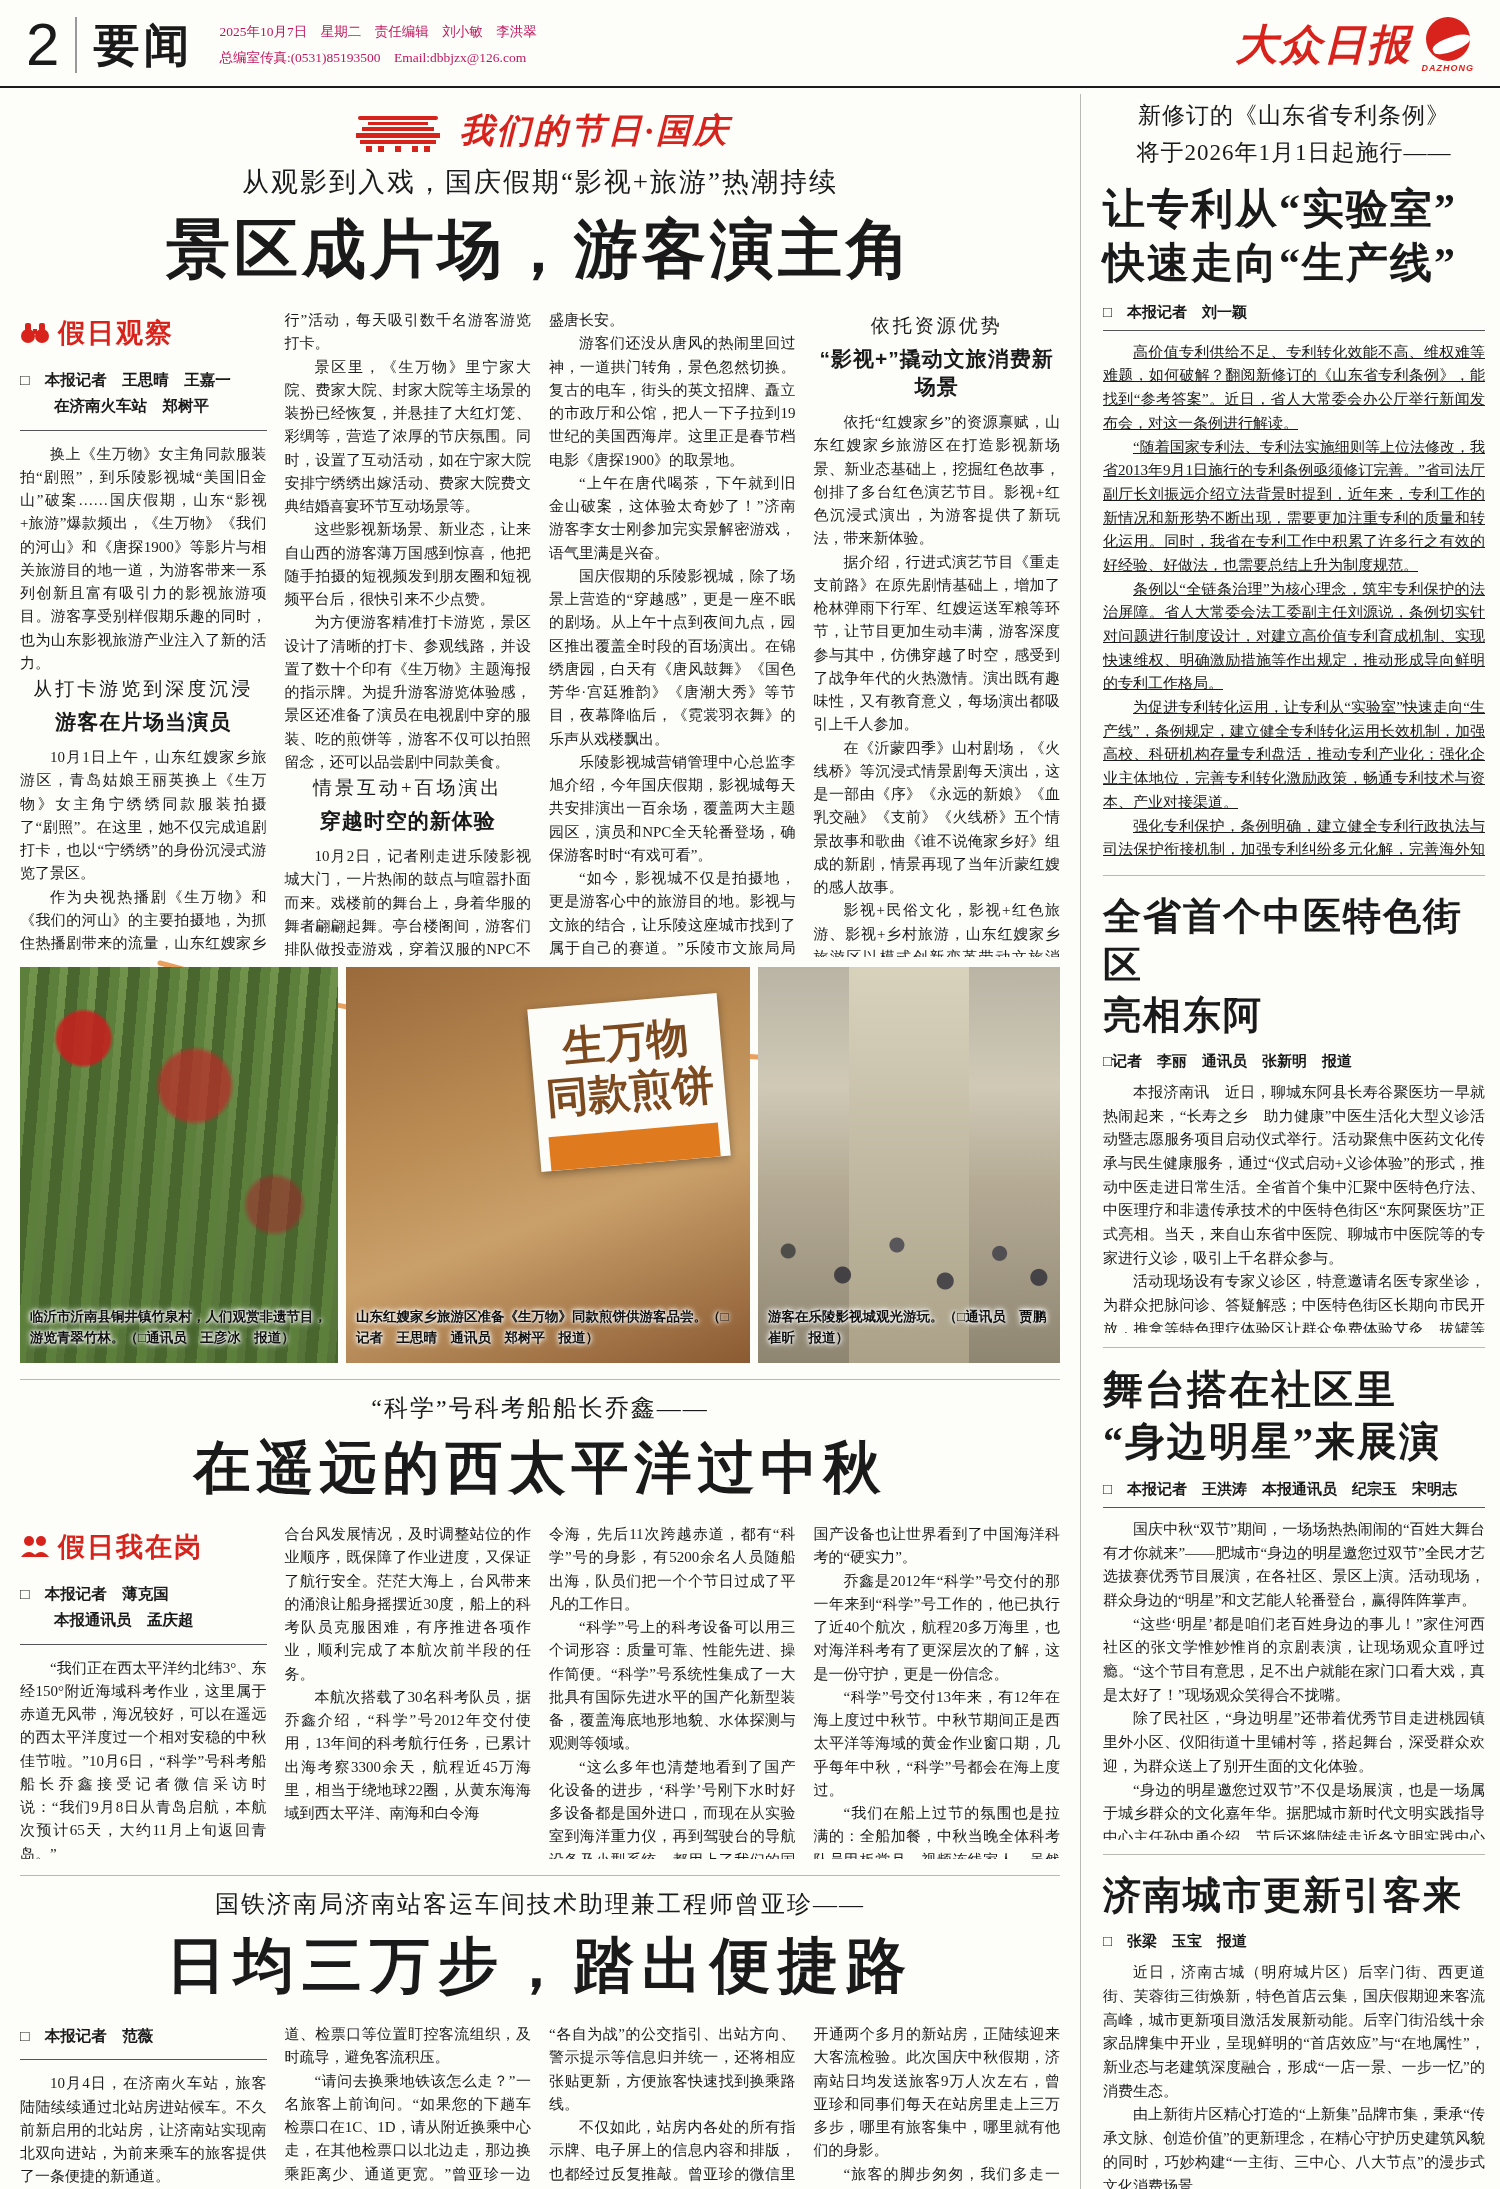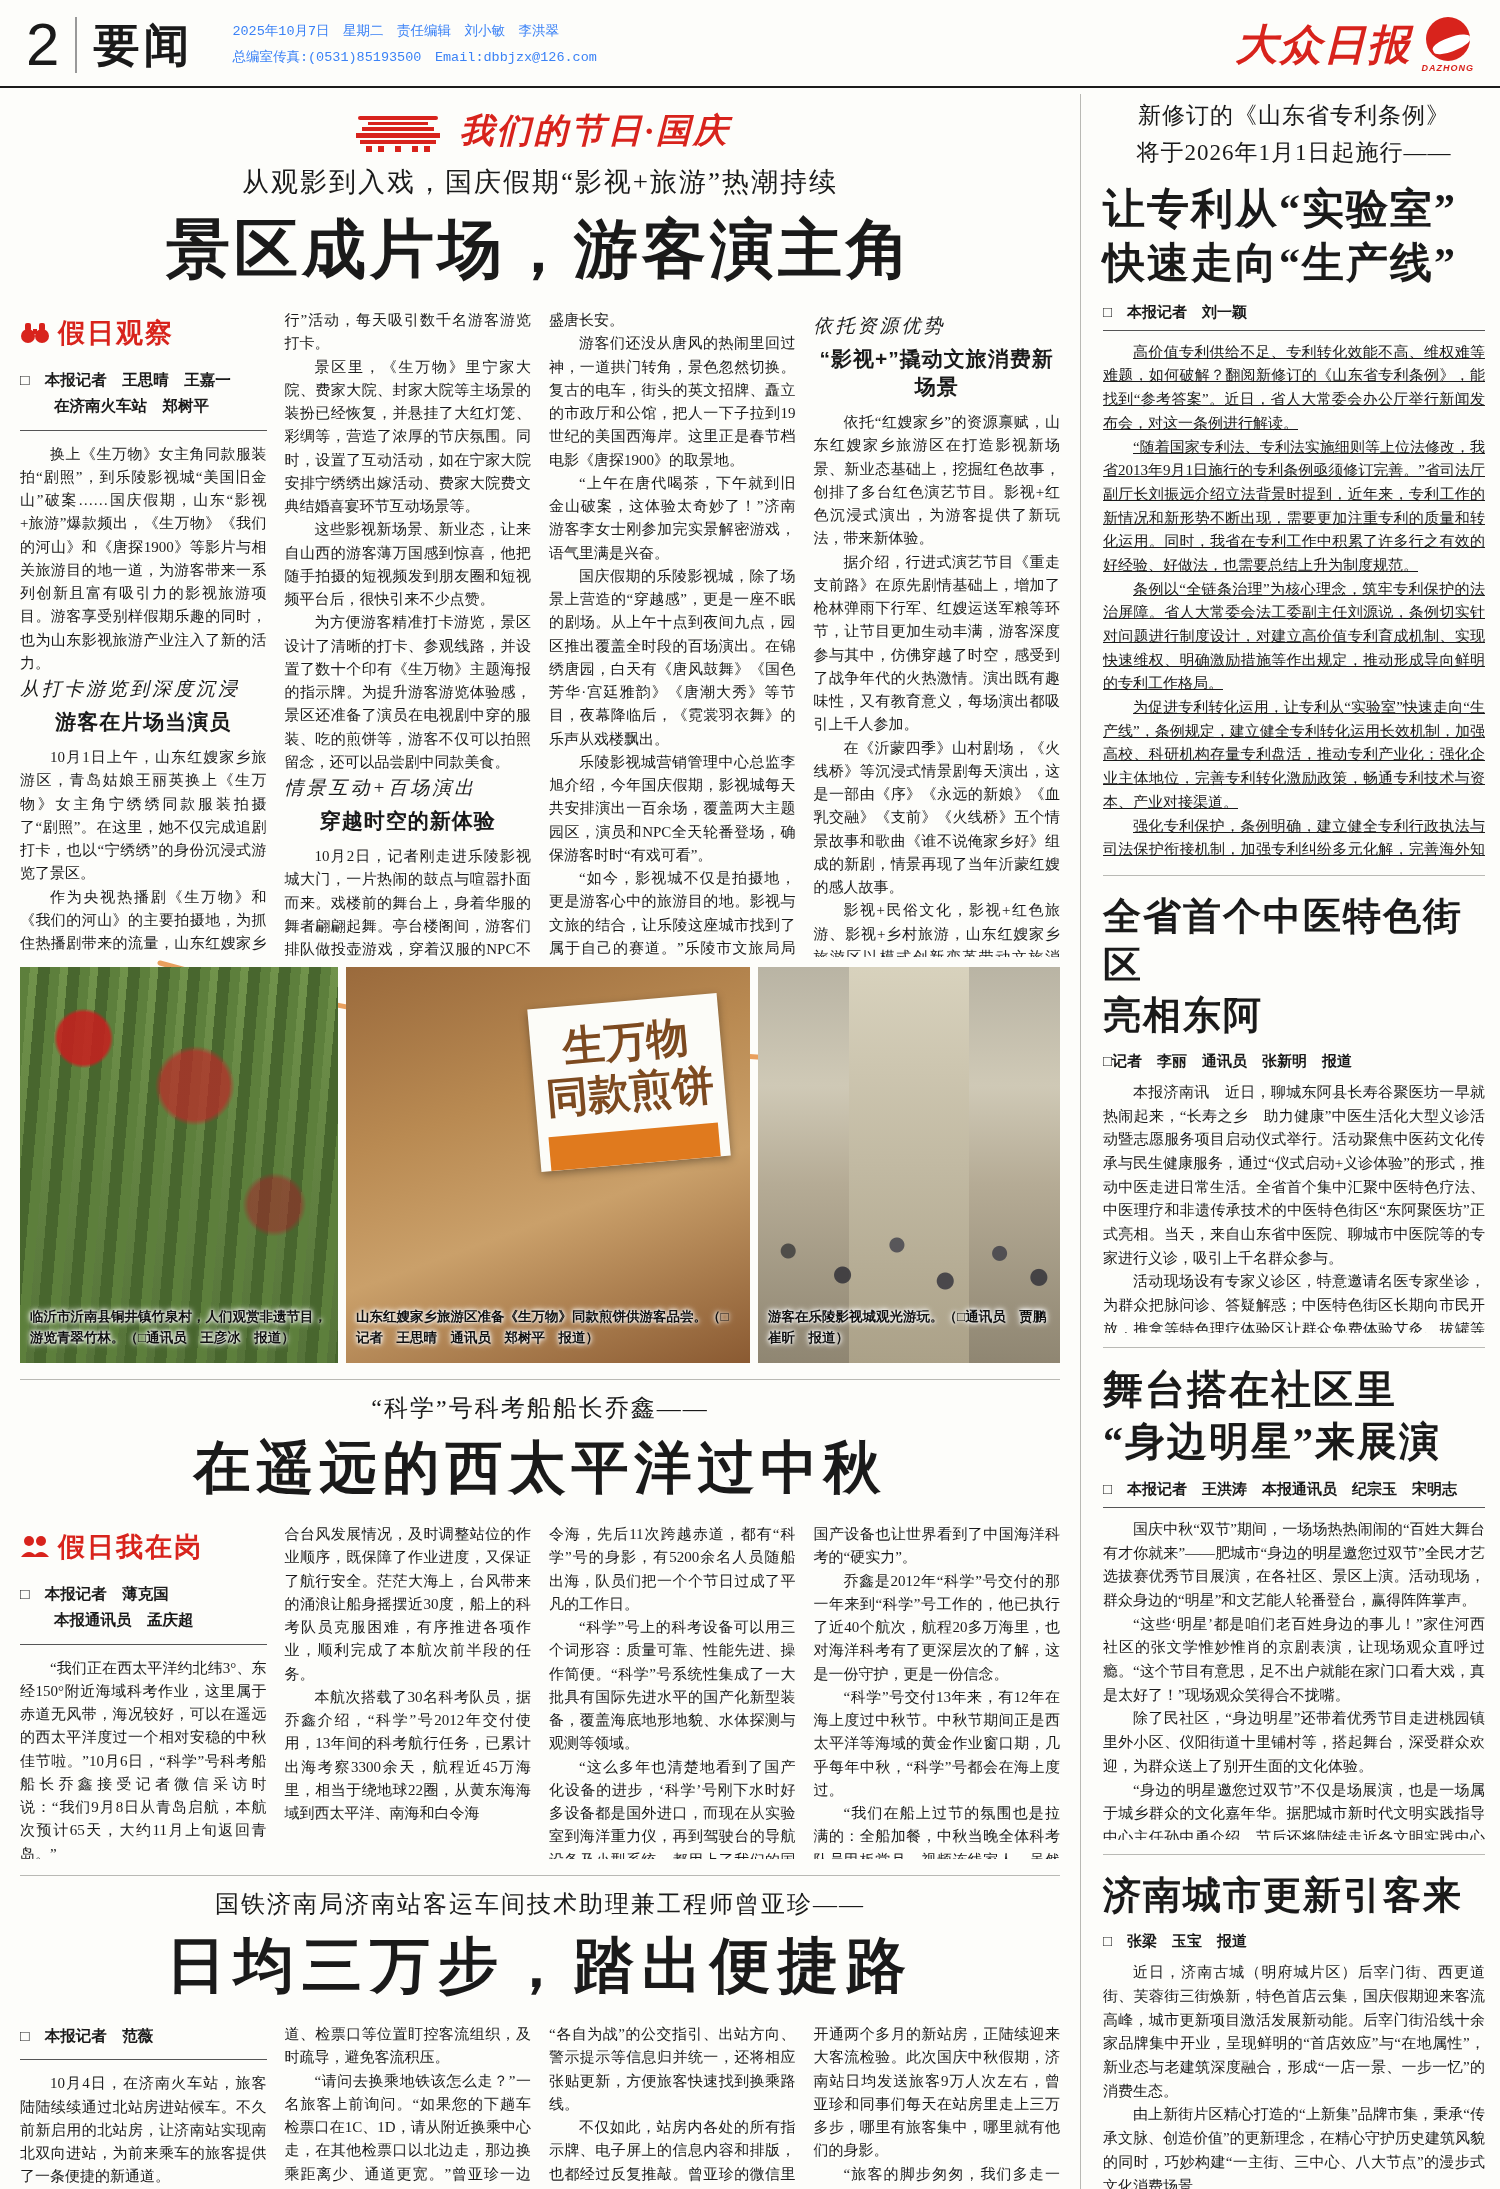--- a/index.html
+++ b/index.html
@@ -8,21 +8,21 @@
     position:relative; width:1500px; height:2189px; margin:0 auto;
     background:#fdfdfa; color:#1a1a1a; overflow:hidden;
     font-family:"Liberation Serif","DejaVu Serif",serif;
   }
   
   .masthead { display:flex; align-items:center; padding:12px 26px 8px 26px; height:88px;
               border-bottom:2px solid #1c1c1c; }
   .pagenum { font-family:"Liberation Sans","DejaVu Sans",sans-serif; font-size:60px; font-weight:300; line-height:1; }
   .mast-vline { width:2px; height:56px; background:#999; margin:0 16px; }
   .mast-section { font-family:"Liberation Sans","DejaVu Sans",sans-serif; font-size:46px; font-weight:900; letter-spacing:4px; line-height:1; }
-  .mast-meta { margin-left:39px; font-family:Liberation Mono, monospace; font-size:13.5px; color:#3b82f6; line-height:1.9; }
+  .mast-meta { margin-left:26px; font-family:Liberation Serif, serif; font-size:13.5px; color:#be185d; line-height:1.9; }
   .brand { margin-left:auto; display:flex; align-items:center; gap:10px; }
   .brand-script { color:#d8231c; font-size:42px; font-weight:900; font-style:italic; letter-spacing:2px;
                   font-family:"Liberation Serif","DejaVu Serif",serif; }
   .brand-emblem { display:flex; flex-direction:column; align-items:center; gap:2px; }
   .brand-circle { width:44px; height:44px; border-radius:50%; background:#d8231c; position:relative; overflow:hidden; }
   .brand-circle::after { content:""; position:absolute; left:6px; top:20px; width:40px; height:14px;
                          background:#fff; transform:rotate(-22deg); border-radius:40% 60% 50% 50%; }
   .brand-latin { color:#d8231c; font-family:"Liberation Sans","DejaVu Sans",sans-serif;
                  font-size:9px; font-weight:900; font-style:italic; letter-spacing:1px; }
   
@@ -40,21 +40,21 @@
   .feature-cols { height:648px; overflow:hidden; }
   .body { font-size:15px; line-height:1.55; text-align:justify; }
   .body p { text-indent:2em; }
   .cont p:first-child { text-indent:0; }
   .badge { display:flex; align-items:center; gap:8px; margin:6px 0 16px; }
   .badge-label { color:#d8231c; font-family:"Liberation Sans","DejaVu Sans",sans-serif;
                  font-size:27px; font-weight:900; letter-spacing:2px; }
   .byline-block { font-size:15.5px; line-height:1.7; padding-bottom:10px; margin-bottom:12px;
                   border-bottom:1px solid #555; font-weight:bold; }
   .byline-block .ind { padding-left:2.2em; display:block; }
-  .subhead-k { font-size:19px; letter-spacing:3px; font-style:italic; margin:1px 0 6px; }
+  .subhead-k { text-align:center; font-size:19px; letter-spacing:3px; margin:1px 0 6px; }
   .subhead-h { text-align:center; font-family:"Liberation Sans","DejaVu Sans",sans-serif;
                font-size:21px; font-weight:900; letter-spacing:1px; margin-bottom:10px; }
   
   .photo-strip { position:relative; margin-top:10px; height:396px; display:flex; gap:8px; }
   .arc { position:absolute; top:-18px; left:0; width:100%; height:140px; pointer-events:none; }
   .photo { position:relative; height:100%; overflow:hidden; }
   .photo-1 { width:318px;
     background: radial-gradient(circle at 20% 18%, rgba(200,30,30,.85) 0 26px, transparent 30px),
                 radial-gradient(circle at 55% 30%, rgba(190,40,40,.7) 0 34px, transparent 40px),
                 radial-gradient(circle at 80% 60%, rgba(170,30,40,.5) 0 26px, transparent 32px),

